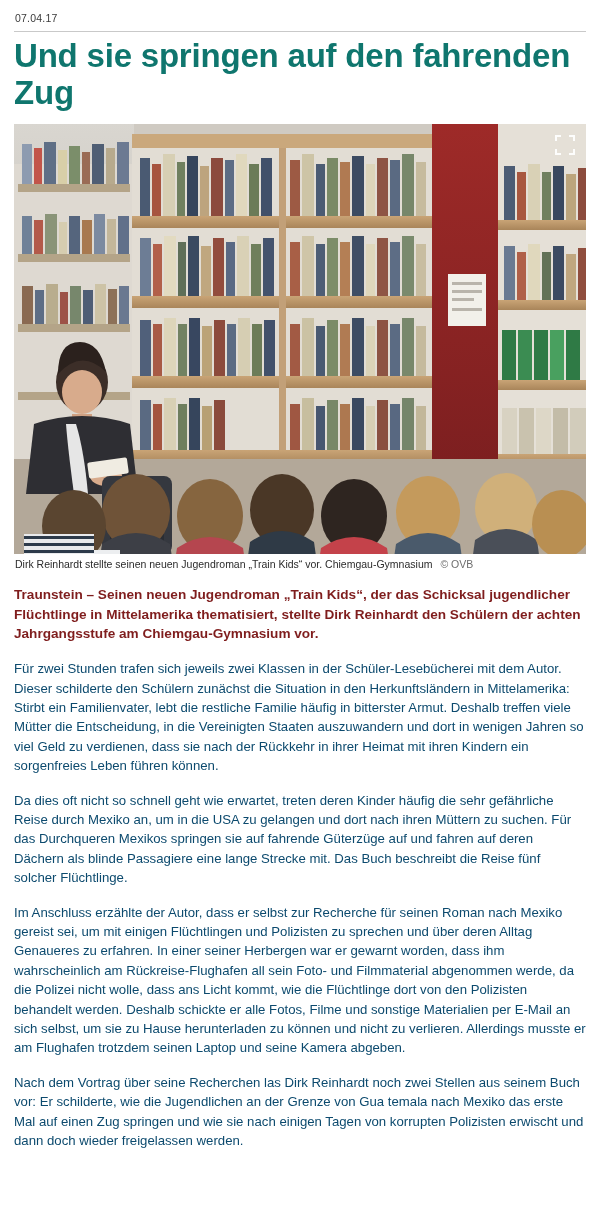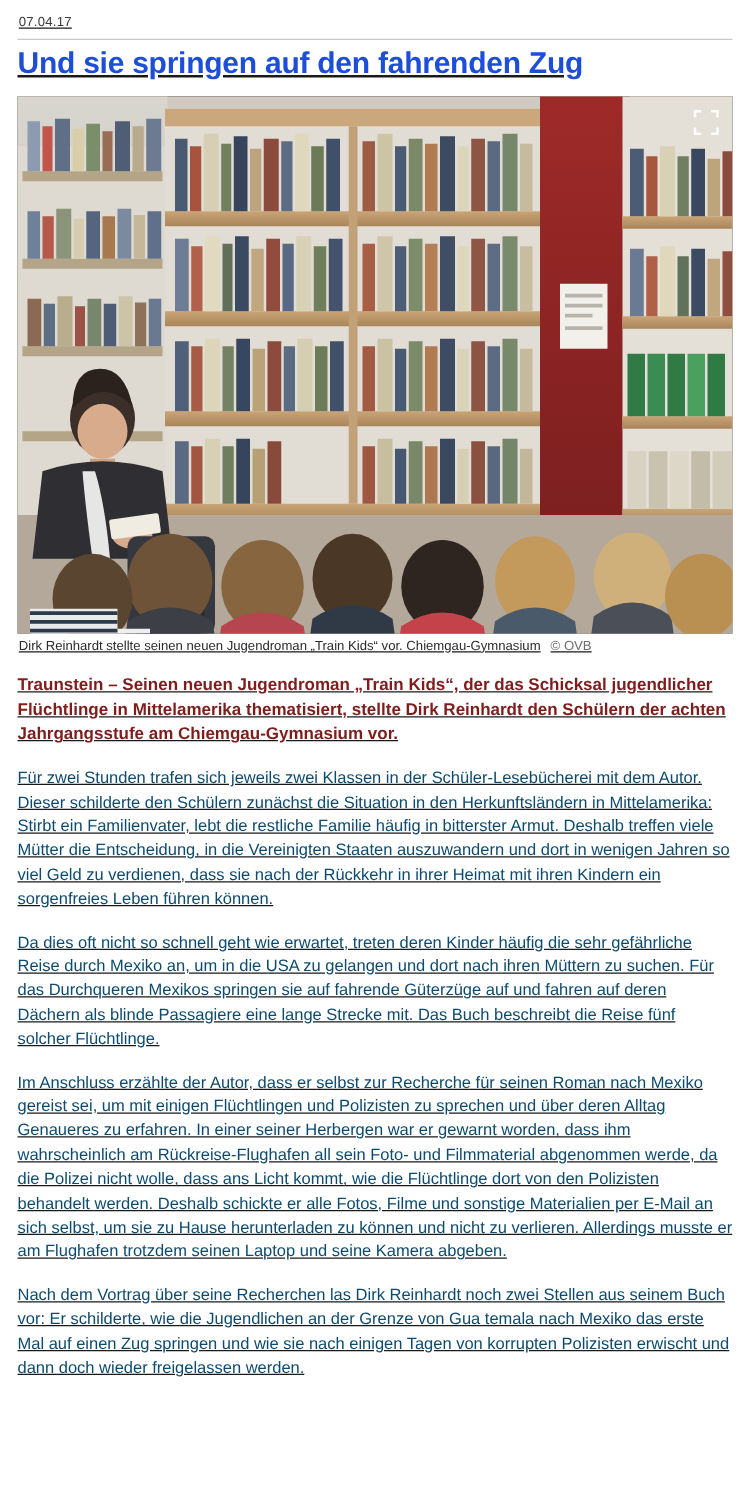--- a/index.html
+++ b/index.html
@@ -11,46 +11,45 @@
     width: 600px;
     min-height: 1205px;
     font-family: "Liberation Sans", sans-serif;
     color: #1a1a1a;
     -webkit-font-smoothing: antialiased;
   }
   .page {
     width: 600px;
     box-sizing: border-box;
     padding: 10px 14px 16px 14px;
-    text-decoration: underline;
   }
   .date {
     font-size: 10.5px;
     color: #3a3a3a;
     margin: 2px 0 7px 1px;
     letter-spacing: 0.2px;
   }
   .divider {
     border: 0;
     border-top: 1px solid #c9c9c9;
     margin: 0 0 6px 0;
   }
   .kicker {
     font-size: 13.5px;
     font-weight: bold;
     letter-spacing: 0.3px;
     color: #1a1a1a;
     margin: 0 0 2px 1px;
   }
   .headline {
-    font-size: 24px;
+    font-size: 33px;
     font-weight: bold;
     line-height: 1.12;
     letter-spacing: -0.2px;
-    color: #1d4ed8;
+    color: #0f766e;
     margin: 2px 0 12px 0;
   }
   
   .figure {
     position: relative;
     width: 548px;
     margin: 0 0 4px 0;
   }
   .photo {
     position: relative;

